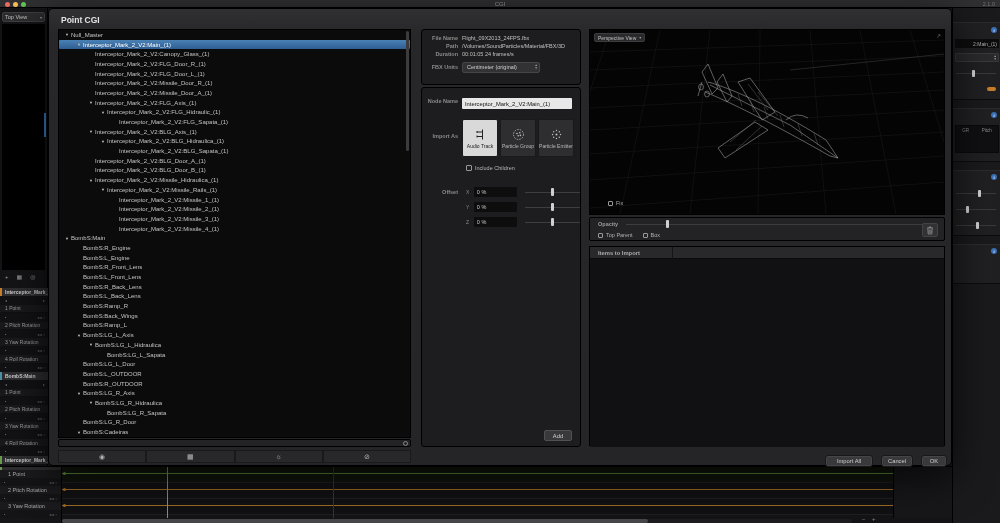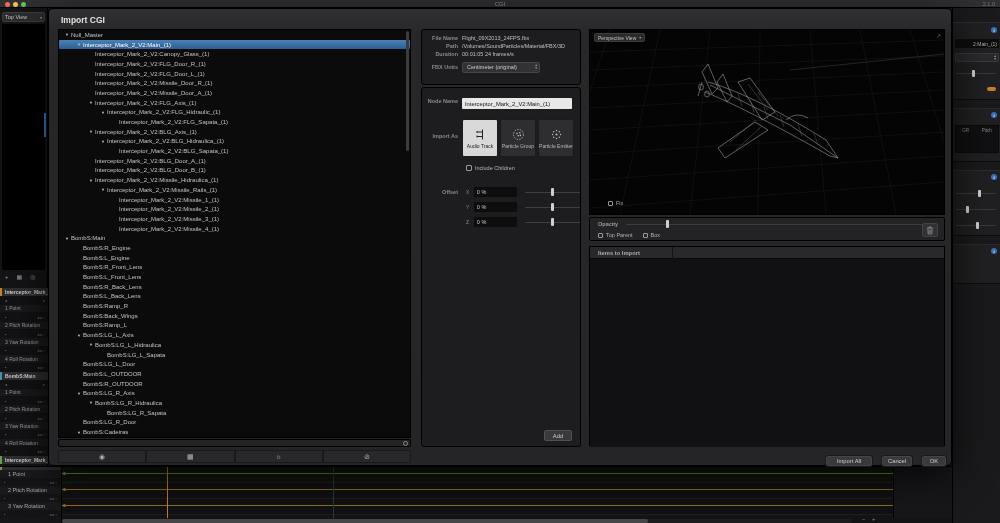--- a/index.html
+++ b/index.html
@@ -399,21 +399,21 @@
     <div class="ghostline"></div>
     <div class="tl-scroll-track">
       <div class="tl-scroll-thumb"></div>
     </div>
     <span class="tl-zoom" style="left:862px;">−</span>
     <span class="tl-zoom" style="left:872px;">+</span>
     <div class="tl-right-gap"></div>
   </div>
 
   <div class="dialog">
-    <div class="dlg-title">Import CGI</div>
+    <div class="dlg-title">Point CGI</div>
 
     <div class="tree">
 
         <div class="tree-row" style="padding-left: 4px;">
           <span class="tr-arrow">▼</span>
           <span class="tr-label">Null_Master</span>
         </div>
 
         <div class="tree-row selected" style="padding-left: 16px;">
           <span class="tr-arrow">▼</span>

